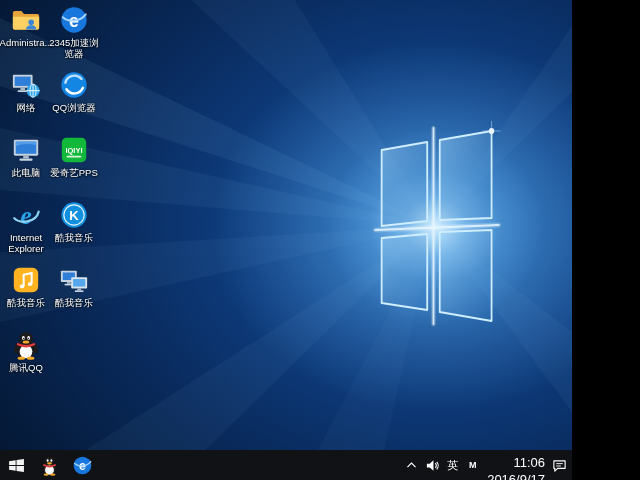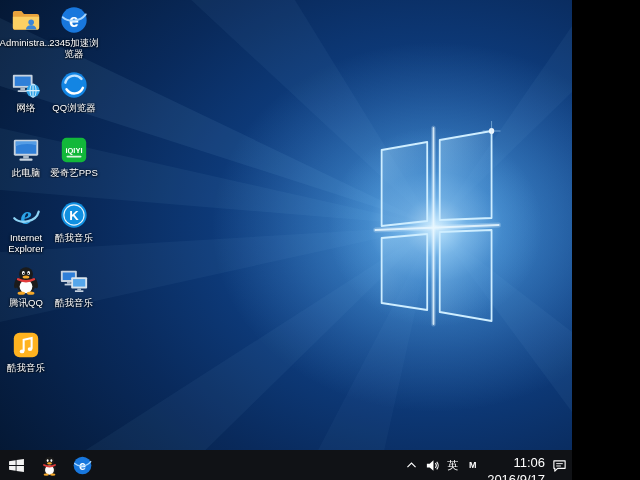--- a/index.html
+++ b/index.html
@@ -143,50 +143,50 @@
               <text x="16" y="25.5" text-anchor="middle" font-family="Liberation Serif, serif" font-style="italic" font-weight="bold" font-size="27" fill="#2ba3e8">e</text>
               <path d="M3.5 19.5C11 26.5 27 23 29.5 12.5" stroke="#8ed4f5" stroke-width="2.4" fill="none" stroke-linecap="round"></path>
             </svg>
         </span>
         <span class="label">Internet Explorer</span>
       </div>
 
       <div class="desktop-icon">
         <span class="glyph">
           <svg viewBox="0 0 32 32">
+              <rect x="3" y="3" width="26" height="26" rx="6" fill="#ffb320"></rect>
+              <path d="M13.5 22.5V10.5l8.5-2v11.5" stroke="#fff" stroke-width="2.2" fill="none"></path>
+              <ellipse cx="11.8" cy="22.8" rx="2.5" ry="2" fill="#fff"></ellipse>
+              <ellipse cx="20.3" cy="20.3" rx="2.5" ry="2" fill="#fff"></ellipse>
+            </svg>
+        </span>
+        <span class="label">酷我音乐</span>
+      </div>
+
+      <div class="desktop-icon">
+        <span class="glyph">
+          <svg viewBox="0 0 32 32">
               <ellipse cx="16" cy="9.5" rx="7.5" ry="7" fill="#1b1b1b"></ellipse>
               <ellipse cx="16" cy="21" rx="10" ry="9.5" fill="#1b1b1b"></ellipse>
               <ellipse cx="16" cy="23" rx="6.8" ry="7" fill="#fdfdfd"></ellipse>
               <ellipse cx="13.2" cy="8.5" rx="1.5" ry="2" fill="#fff"></ellipse>
               <ellipse cx="18.8" cy="8.5" rx="1.5" ry="2" fill="#fff"></ellipse>
               <circle cx="13.5" cy="9" r="0.7" fill="#000"></circle>
               <circle cx="18.5" cy="9" r="0.7" fill="#000"></circle>
               <ellipse cx="16" cy="12.8" rx="3.6" ry="1.7" fill="#f6a829"></ellipse>
               <ellipse cx="5.8" cy="19.5" rx="2.1" ry="5.5" fill="#1b1b1b" transform="rotate(14 5.8 19.5)"></ellipse>
               <ellipse cx="26.2" cy="19.5" rx="2.1" ry="5.5" fill="#1b1b1b" transform="rotate(-14 26.2 19.5)"></ellipse>
               <path d="M7.5 15.2c5 2.8 12 2.8 17 0" stroke="#e23b3b" stroke-width="2.6" fill="none" stroke-linecap="round"></path>
               <ellipse cx="11" cy="30" rx="4" ry="1.7" fill="#f6a829"></ellipse>
               <ellipse cx="21" cy="30" rx="4" ry="1.7" fill="#f6a829"></ellipse>
             </svg>
         </span>
         <span class="label">腾讯QQ</span>
       </div>
 
-      <div class="desktop-icon">
-        <span class="glyph">
-          <svg viewBox="0 0 32 32">
-              <rect x="3" y="3" width="26" height="26" rx="6" fill="#ffb320"></rect>
-              <path d="M13.5 22.5V10.5l8.5-2v11.5" stroke="#fff" stroke-width="2.2" fill="none"></path>
-              <ellipse cx="11.8" cy="22.8" rx="2.5" ry="2" fill="#fff"></ellipse>
-              <ellipse cx="20.3" cy="20.3" rx="2.5" ry="2" fill="#fff"></ellipse>
-            </svg>
-        </span>
-        <span class="label">酷我音乐</span>
-      </div>
-
     </div>
 
     <div class="icon-col col2">
 
       <div class="desktop-icon">
         <span class="glyph">
           <svg viewBox="0 0 32 32">
               <circle cx="16" cy="16" r="13.5" fill="#1877dd"></circle>
               <text x="16" y="23" text-anchor="middle" font-family="Liberation Sans, sans-serif" font-weight="bold" font-size="19" fill="#fff">e</text>
               <path d="M4 13C11 19 23 17.5 28.5 10" stroke="#a8d6ff" stroke-width="2" fill="none" stroke-linecap="round"></path>

